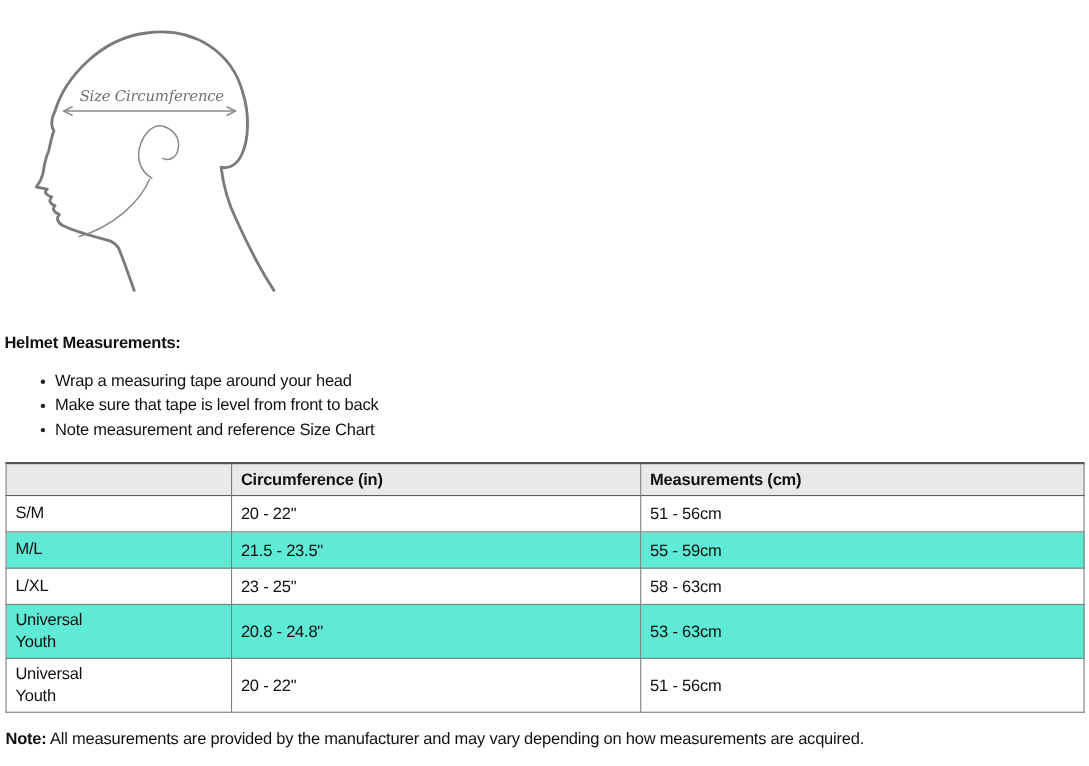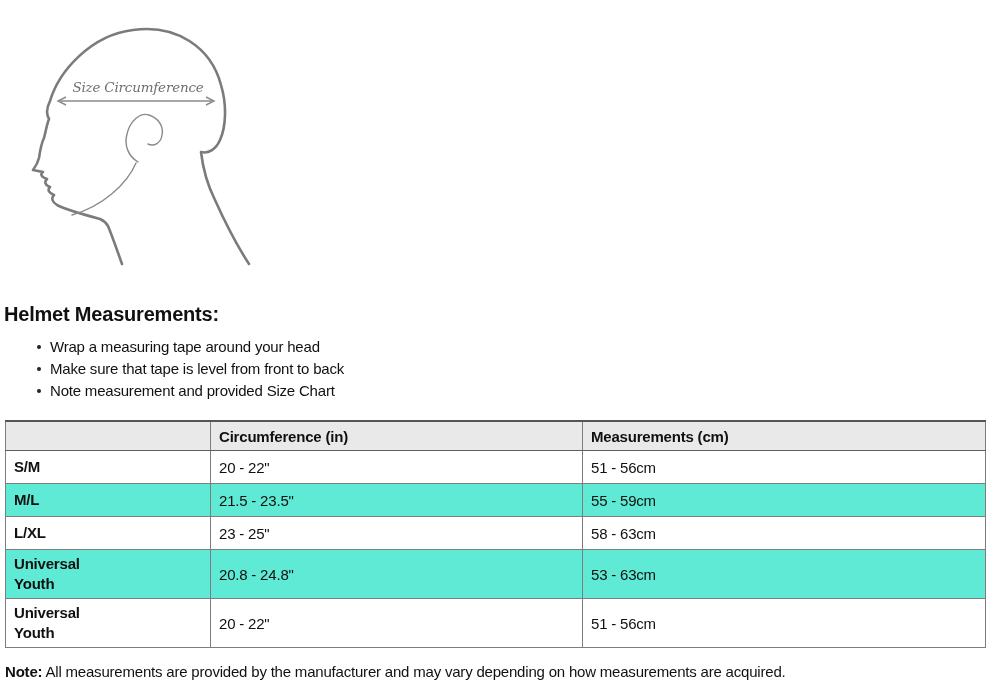--- a/index.html
+++ b/index.html
@@ -13,21 +13,21 @@
 
   
   .figure{position:absolute;left:25px;top:3px;width:240px;height:272px;}
   .figure svg{display:block;}
   .fig-label{
     font-family:"DejaVu Serif","Liberation Serif",serif;
     font-style:italic;font-size:13.5px;fill:#6e6e6e;
   }
 
   
-  .h-measure{position:absolute;left:4px;top:303px;font-size:20px;font-weight:bold;}
+  .h-measure{position:absolute;left:4px;top:303px;font-size:15px;font-weight:bold;}
   .instr-list{position:absolute;left:5px;top:325px;margin:11px;padding:0;list-style:none;}
   .instr-list li{
     position:relative;padding-left:34px;line-height:22px;font-size:15px;
   }
   .instr-list li::before{
     content:"";position:absolute;left:21px;top:9px;width:4px;height:4px;
     border-radius:50%;background:#222;
   }
 
   
@@ -43,21 +43,21 @@
     border:1px solid #7d7d7d;
     padding:4px 8px;text-align:left;vertical-align:middle;margin-left:24px;
   }
   .size-table{border:1px solid #5e5e5e;border-top:2px solid #555;}
   .size-table thead th{
     background:#e9e9e9;font-weight:bold;height:20px;
     border-bottom:1px solid #5f5f5f;
   }
   .size-table tbody td{height:24px;border-top:1px solid #5f5f5f;}
   .size-table tbody tr.alt td{background:#5eead4;}
-  .size-cell{font-weight:bold;}
+  .size-cell{font-weight:normal;}
   .size-cell .wrap{display:inline-block;max-width:84px;line-height:20px;}
 
   
   .note{position:absolute;left:5px;top:663px;font-size:15px;width:980px;}
   .note b{font-weight:bold;}
 </style>
 </head>
 <body>
 
 <div class="figure">
@@ -98,21 +98,21 @@
     </g>
 
     <text class="fig-label" x="113" y="89" text-anchor="middle">Size Circumference</text>
   </svg>
 </div>
 
 <div class="h-measure">Helmet Measurements:</div>
 <ul class="instr-list">
   <li>Wrap a measuring tape around your head</li>
   <li>Make sure that tape is level from front to back</li>
-  <li>Note measurement and provided Size Chart</li>
+  <li>Note measurement and reference Size Chart</li>
 </ul>
 
 <table class="size-table">
   <colgroup>
       <col class="c1">
       <col class="c2">
       <col class="c3">
     </colgroup>
   <thead>
     <tr>

